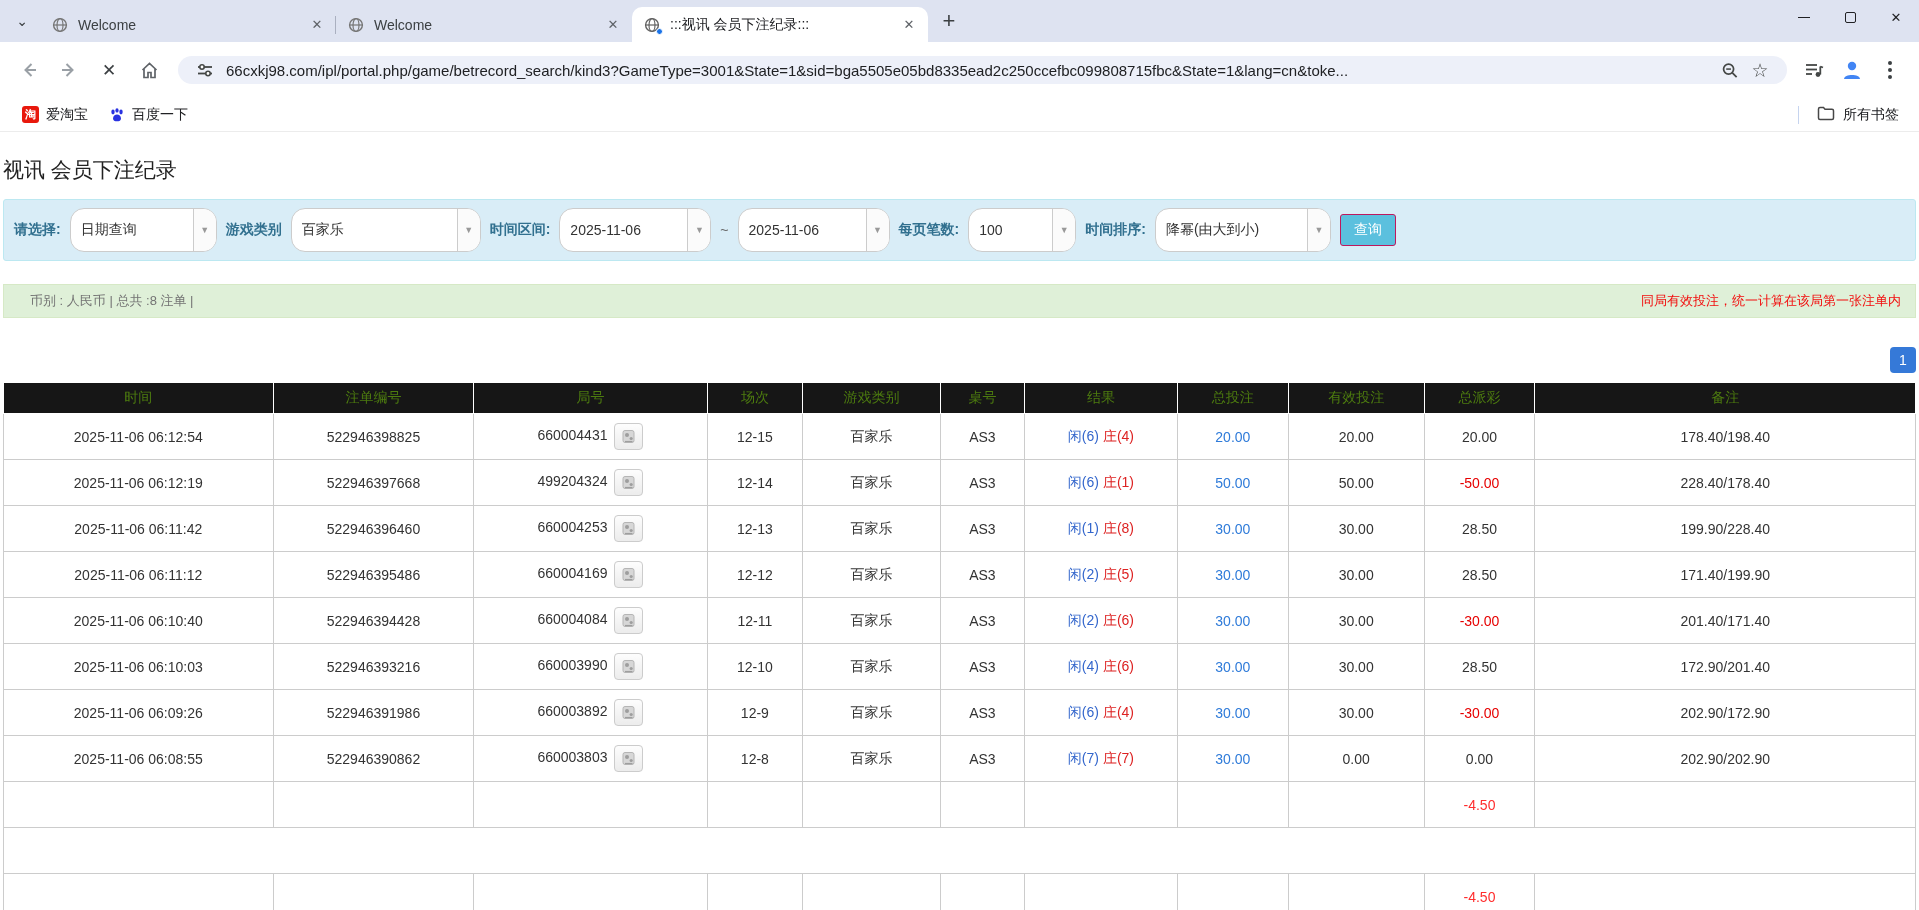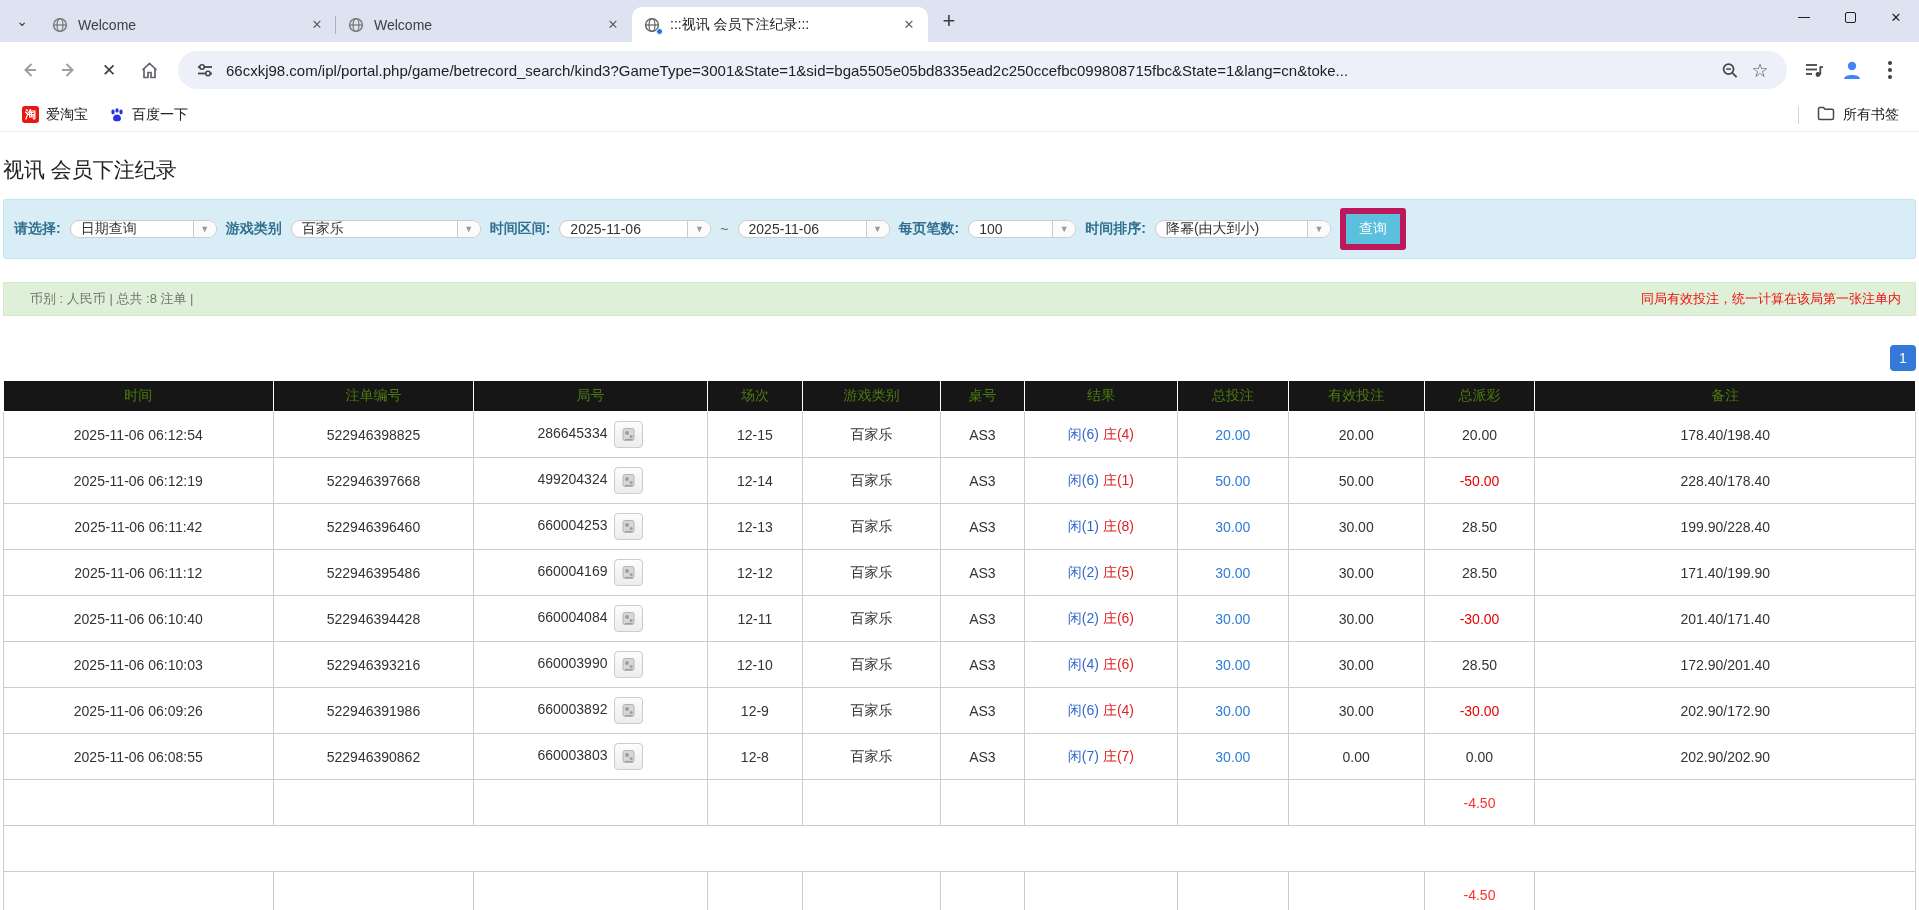--- a/index.html
+++ b/index.html
@@ -31,21 +31,21 @@
   .favicon-dot { position:absolute; right:-3px; bottom:-2px; width:7px; height:7px; background:#1a73e8; border-radius:50%; border:1.5px solid #fff; }
   .newtab-btn { border:none; background:transparent; font-size:22px; color:#3c4043; width:30px; height:30px; margin:0 0 6px 6px; border-radius:50%; cursor:pointer; }
   .win-controls { margin-left:auto; display:flex; align-self:flex-start; }
   .win-btn { width:46px; height:34px; border:none; background:transparent; color:#202124; font-size:13px; cursor:pointer; display:flex; align-items:center; justify-content:center; }
   .max-glyph { display:inline-block; width:11px; height:11px; border:1.4px solid #202124; border-radius:2px; }
   .min-glyph { display:inline-block; width:12px; height:0; border-top:1.6px solid #202124; }
 
   .toolbar { height:56px; background:#fff; display:flex; align-items:center; padding:0 10px; }
   .nav-btn { width:38px; height:38px; border:none; background:transparent; border-radius:50%; cursor:pointer; display:flex; align-items:center; justify-content:center; margin-right:2px; }
   .omnibox {
-    flex:1; height:38px; background:#edf0f9; border-radius:19px; margin:0 8px;
+    flex:1; height:28px; background:#edf0f9; border-radius:19px; margin:0 8px;
     display:flex; align-items:center; padding:0 12px; min-width:0;
   }
   .omni-url { flex:1; font-size:15px; color:#202124; white-space:nowrap; overflow:hidden; min-width:0; }
   .omni-icon-btn { width:30px; height:30px; border:none; background:transparent; cursor:pointer; display:flex; align-items:center; justify-content:center; border-radius:50%; flex:0 0 30px; }
   .star-glyph { font-size:19px; color:#444746; }
   .toolbar-right { display:flex; align-items:center; }
   .tool-btn { width:38px; height:38px; border:none; background:transparent; border-radius:50%; cursor:pointer; display:flex; align-items:center; justify-content:center; }
   .menu-dots { display:flex; flex-direction:column; gap:3px; }
   .menu-dots i { width:4px; height:4px; background:#3c4043; border-radius:50%; }
 
@@ -60,26 +60,26 @@
 
   
   .content { padding:0 3px; }
   .page-title { font-size:21px; font-weight:400; color:#222; margin:24px 0 15px 0; }
 
   .filterbar {
     background:#d9edf7; border:1px solid #bce8f1; border-radius:3px;
     padding:8px 10px; display:flex; align-items:center; gap:9px; font-size:14px;
   }
   .f-label { color:#31708f; font-weight:bold; white-space:nowrap; }
-  .sel { display:inline-flex; align-items:center; background:#fff; border:1px solid #ccc; border-radius:14px; height:18px; cursor:pointer; overflow:hidden; }
+  .sel { display:inline-flex; align-items:center; background:#fff; border:1px solid #ccc; border-radius:14px; height:44px; cursor:pointer; overflow:hidden; }
   .sel .val { padding:0 10px; color:#333; flex:1; white-space:nowrap; }
   .sel .caret { width:23px; height:100%; border-left:1px solid #ccc; background:#fbfbfb; color:#999; font-size:9px; display:flex; align-items:center; justify-content:center; }
   .w1{width:147px}.w2{width:190px}.w3{width:152px}.w4{width:108px}.w5{width:176px}
   .tilde { color:#666; }
-  .search-btn { background:#5bc0de; border:6px solid #be185d; color:#fff; font-size:14px; padding:6px 13px; border-radius:3px; cursor:pointer; }
+  .search-btn { background:#5bc0de; border:1px solid #be185d; color:#fff; font-size:14px; padding:6px 13px; border-radius:3px; cursor:pointer; }
 
   .infobar {
     margin-top:23px; background:#dff0d8; border:1px solid #d6e9c6;
     height:34px; display:flex; align-items:center; justify-content:space-between;
     padding:0 14px 0 26px; font-size:13px;
   }
   .infobar .left { color:#737373; }
   .infobar .right { color:#f20d0d; }
 
   .pager-row { display:flex; justify-content:flex-end; }
@@ -351,21 +351,21 @@
           <th>有效投注</th>
           <th>总派彩</th>
           <th>备注</th>
         </tr>
     </thead>
     <tbody id="table-body">
   <tr>
     <td>2025-11-06 06:12:54</td>
     <td>522946398825</td>
     <td>
-      <span>286645334</span><button class="video-btn">
+      <span>660004431</span><button class="video-btn">
               <svg width="15" height="15" viewBox="0 0 15 15">
                 <rect x="2" y="1.5" width="11" height="12" rx="2" fill="#d7d7d7" stroke="#b5b5b5"></rect>
                 <circle cx="6" cy="6" r="2" fill="#9e9e9e"></circle>
                 <circle cx="10.2" cy="9.5" r="1.6" fill="#9e9e9e"></circle>
                 <path d="M4 12.5 L11.5 12.5" stroke="#9e9e9e" stroke-width="1.2"></path>
               </svg>
             </button>
     </td>
     <td>12-15</td>
     <td>百家乐</td>

